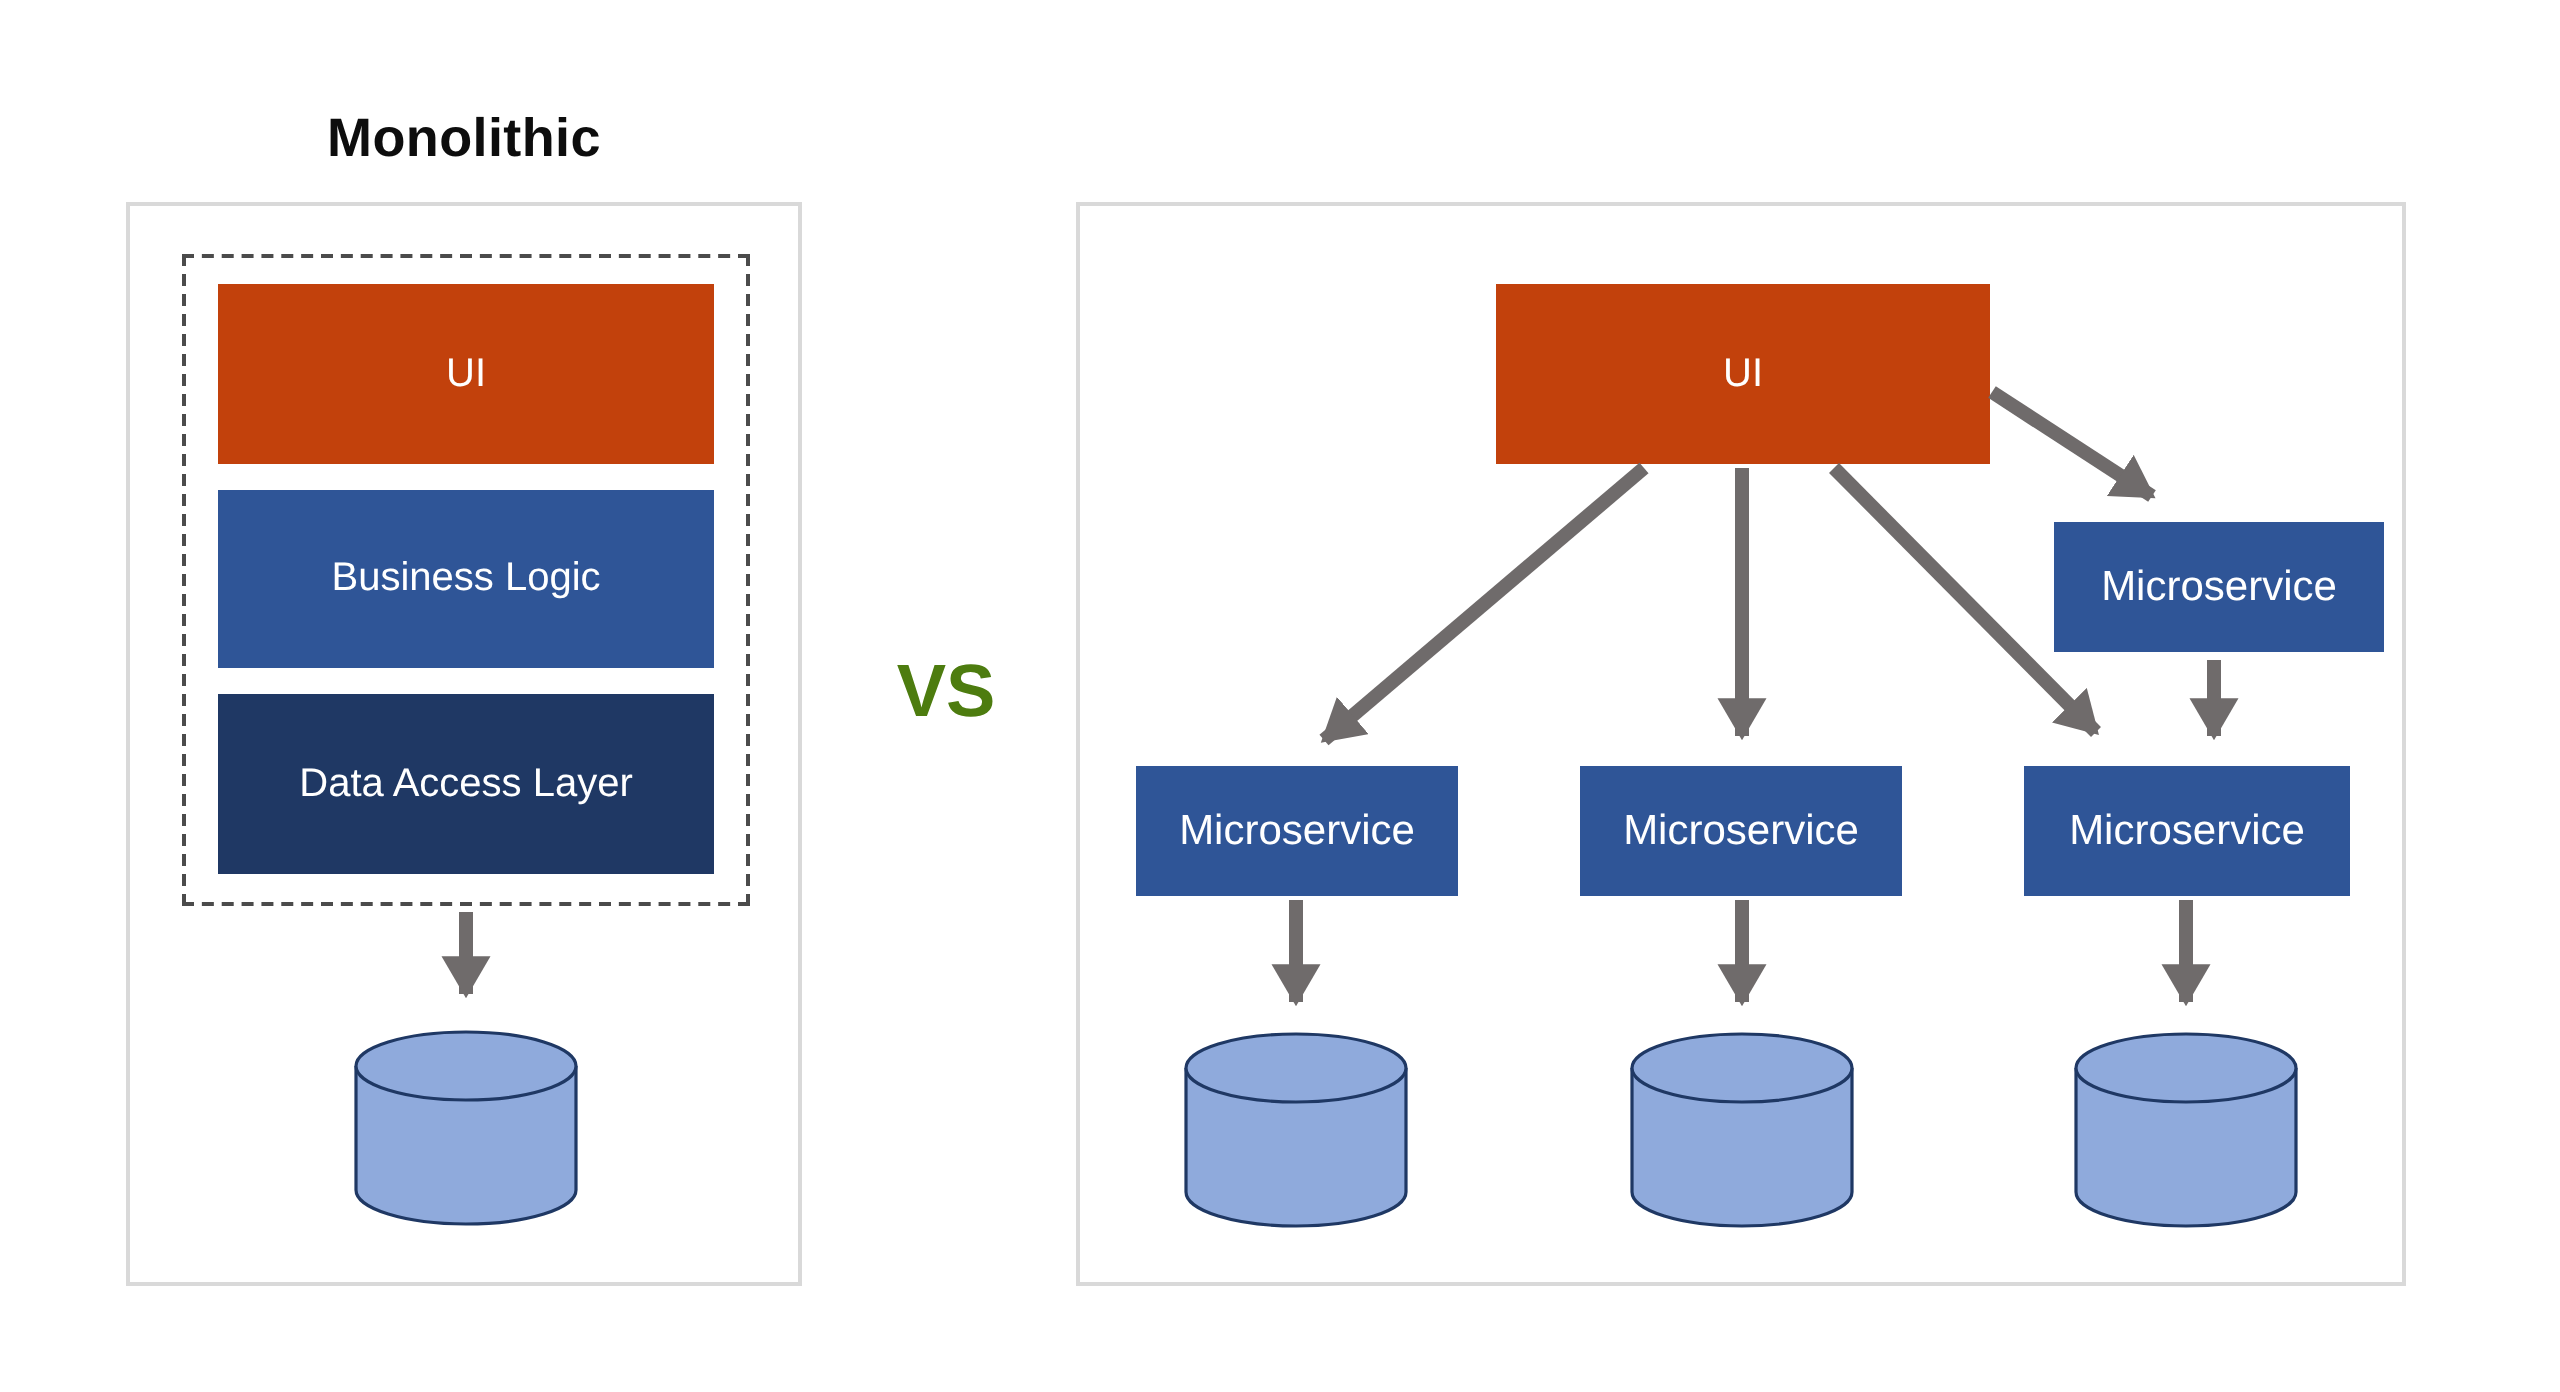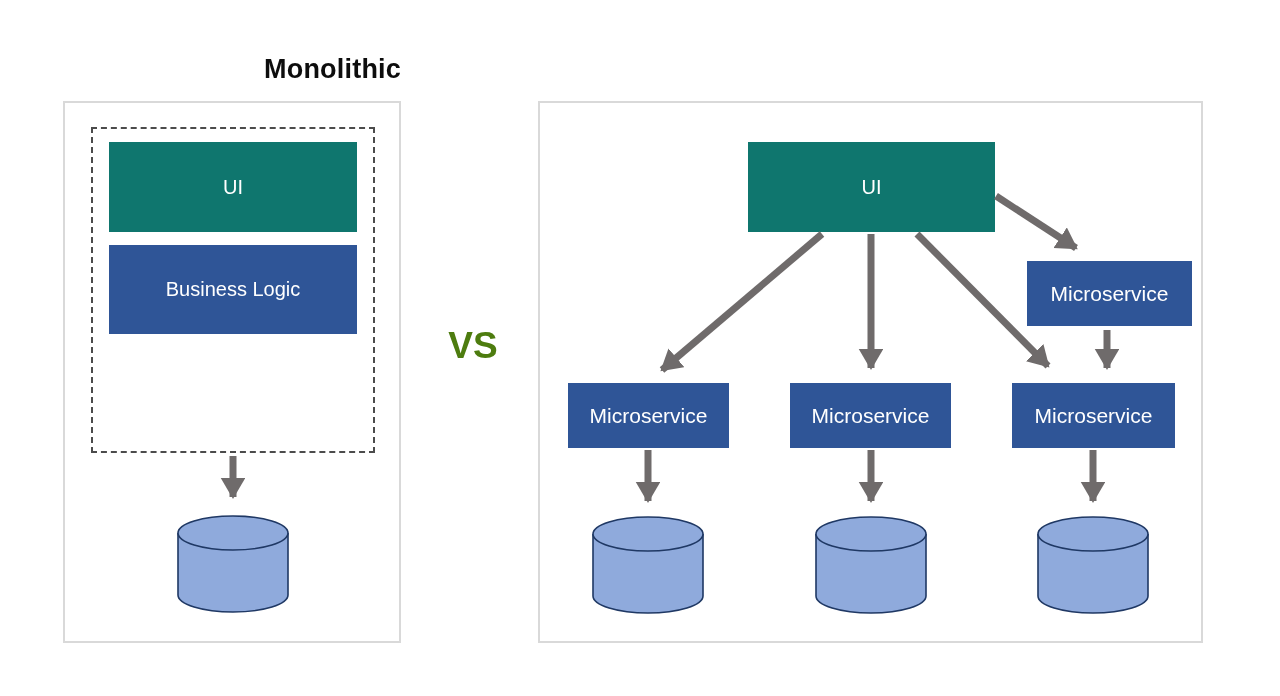--- a/index.html
+++ b/index.html
@@ -6,21 +6,21 @@
   .canvas {
     position: relative;
     width: 1280px;
     height: 696px;
     background: #FFFFFF;
     font-family: "Liberation Sans", sans-serif;
     overflow: hidden;
   }
   .title {
     position: absolute;
-    text-align: right;
+    text-align: center;
     font-size: 27px;
     font-weight: 700;
     color: #0D0D0D;
     letter-spacing: 0.2px;
   }
   .panel {
     position: absolute;
     border: 2px solid #D9D9D9;
     background: #FFFFFF;
     box-sizing: border-box;
@@ -36,21 +36,21 @@
   .box {
     position: absolute;
     display: flex;
     align-items: center;
     justify-content: center;
     color: #FFFFFF;
     font-size: 20px;
     font-weight: 400;
     box-sizing: border-box;
   }
-  .light-blue { background: #0f766e; }
+  .light-blue { background: #c2410c; }
   .mid-blue   { background: #2F5597; }
   .navy       { background: #1F3864; }
 
   .layer-ui  { left: 109px; top: 142px; width: 248px; height: 90px; }
   .layer-bl  { left: 109px; top: 245px; width: 248px; height: 89px; }
   .layer-dal { left: 109px; top: 347px; width: 248px; height: 90px; }
 
   .msa-ui    { left: 748px;  top: 142px; width: 247px; height: 90px; }
   .ms-upper  { left: 1027px; top: 261px; width: 165px; height: 65px; font-size: 21px; }
   .ms-1      { left: 568px;  top: 383px; width: 161px; height: 65px; font-size: 21px; }
@@ -81,20 +81,23 @@
 
   <div class="panel panel-left"></div>
 
   <div class="dashed-boundary"></div>
 
   <div class="box light-blue layer-ui">
     <span>UI</span>
   </div>
   <div class="box mid-blue layer-bl">
     <span>Business Logic</span>
+  </div>
+  <div class="box navy layer-dal">
+    <span>Data Access Layer</span>
   </div>
 
   <div class="vs">VS</div>
 
 
   <div class="panel panel-right"></div>
 
   <div class="box light-blue msa-ui">
     <span>UI</span>
   </div>

